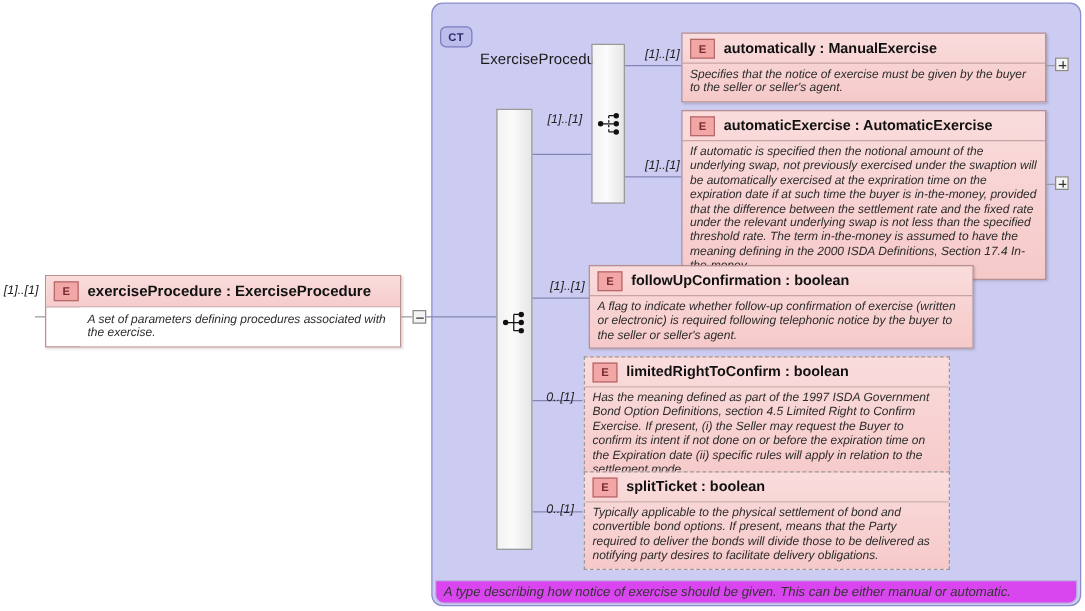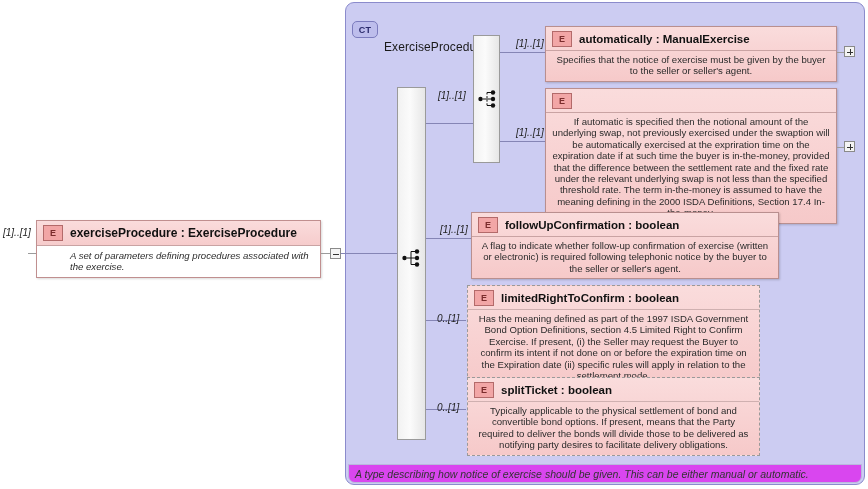--- a/index.html
+++ b/index.html
@@ -47,23 +47,22 @@
   }
   .node.optional .node-head{border-bottom:1px solid #cfb0b0;}
   .e-badge{
     width:18px;height:14px;flex:0 0 auto;
     background:#f2a6a6;border:1px solid #b36a6a;
     color:#7a2d2d;font-size:9px;font-weight:bold;
     display:flex;align-items:center;justify-content:center;
   }
   .node-title{font-size:11.5px;font-weight:bold;color:#111;white-space:nowrap;}
   .node-desc{
-    padding:3px 6px 4px 6px;font-size:9.6px;line-height:11.4px;
+    padding:3px 6px 4px 6px;font-style:italic;font-size:9.6px;line-height:11.4px;
     color:#2b2b2b;
-    text-align:center;
   }
 
   
   .root-node{
     position:absolute;left:36px;top:220px;width:285px;
     background:#ffffff;border:1px solid #c08f8f;box-sizing:border-box;
     box-shadow:1px 1px 2px rgba(0,0,0,.15);
   }
   .root-head{
     display:flex;align-items:center;gap:7px;padding:4px 6px 4px 6px;
@@ -172,20 +171,21 @@
       <div class="node-title">automatically : ManualExercise</div>
     </div>
     <div class="node-desc">Specifies that the notice of exercise must be given by the buyer to the seller or seller's agent.</div>
   </div>
   <div class="ln h grey" style="left:837px;top:52px;width:7px;"></div>
   <div class="tgl plus" style="left:844px;top:46px;"></div>
 
   <div class="node" style="left:545px;top:88px;width:292px;">
     <div class="node-head">
       <div class="e-badge">E</div>
+      <div class="node-title">automaticExercise : AutomaticExercise</div>
     </div>
     <div class="node-desc">If automatic is specified then the notional amount of the underlying swap, not previously exercised under the swaption will be automatically exercised at the expriration time on the expiration date if at such time the buyer is in-the-money, provided that the difference between the settlement rate and the fixed rate under the relevant underlying swap is not less than the specified threshold rate. The term in-the-money is assumed to have the meaning defining in the 2000 ISDA Definitions, Section 17.4 In-the-money.</div>
   </div>
   <div class="ln h grey" style="left:837px;top:147px;width:7px;"></div>
   <div class="tgl plus" style="left:844px;top:141px;"></div>
 
   <div class="ln h" style="left:426px;top:238px;width:45px;"></div>
   <div class="card" style="left:440px;top:224px;">[1]..[1]</div>
   <div class="node" style="left:471px;top:212px;width:308px;">
     <div class="node-head">

